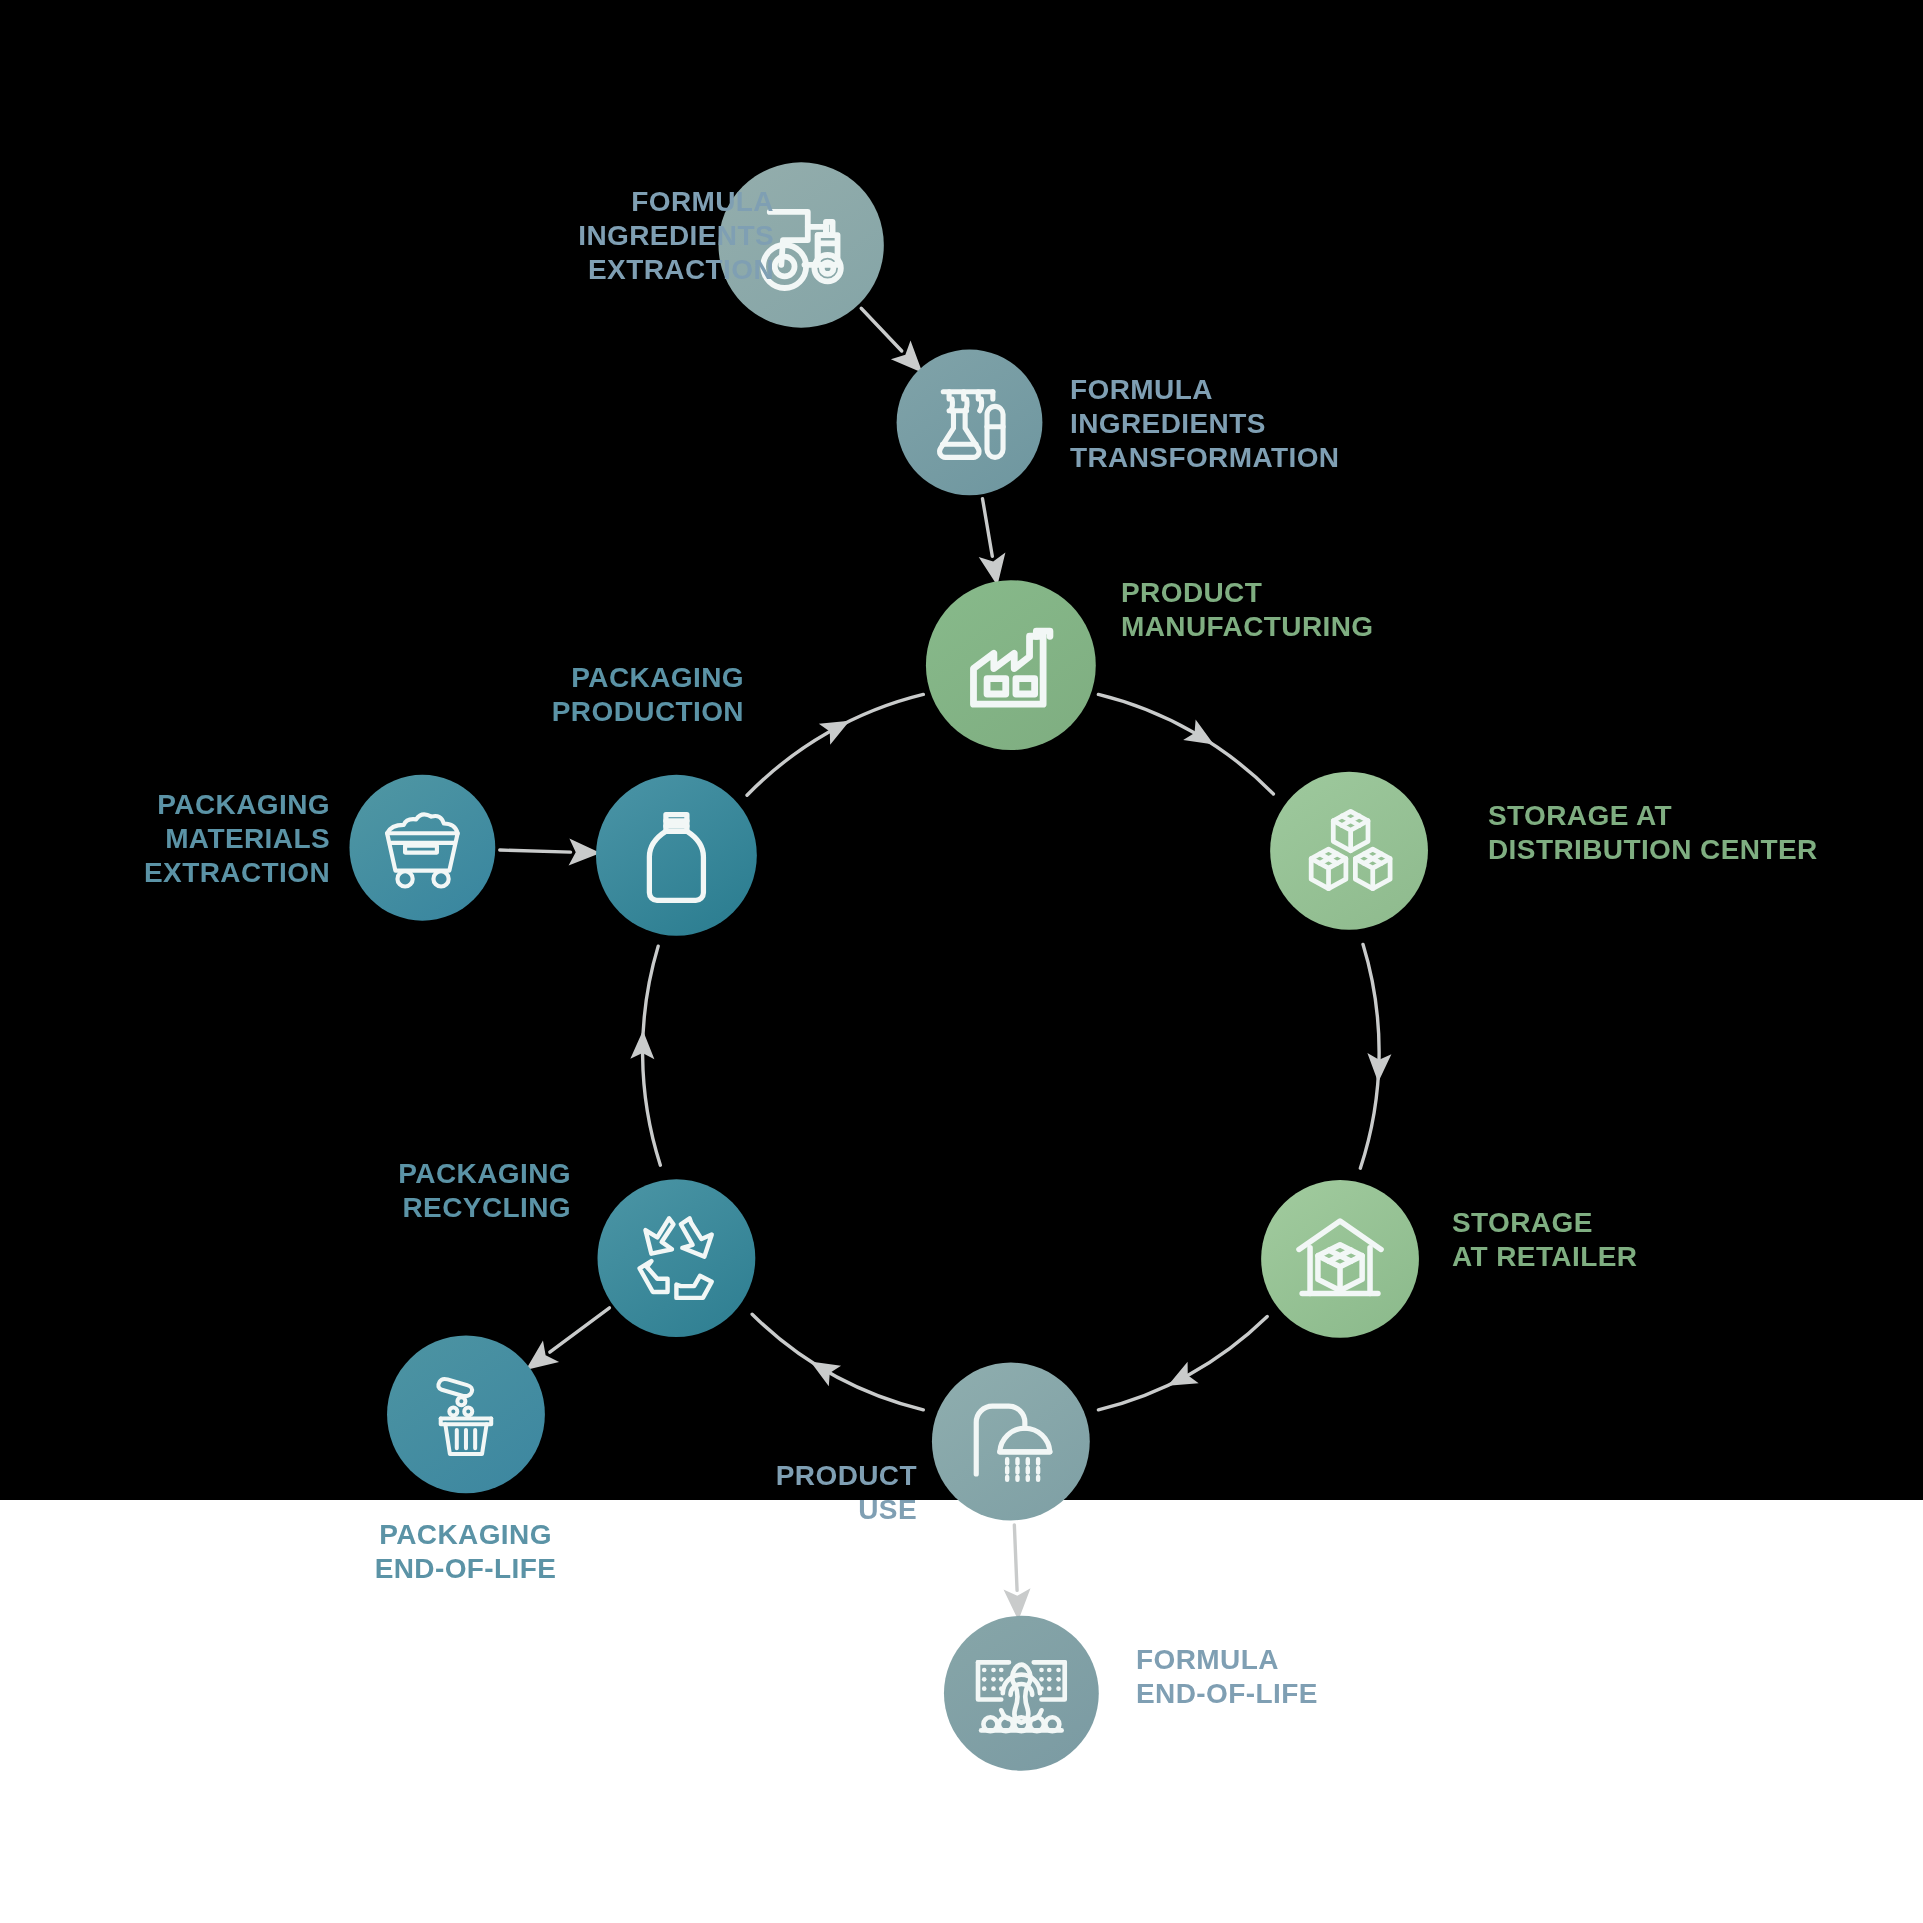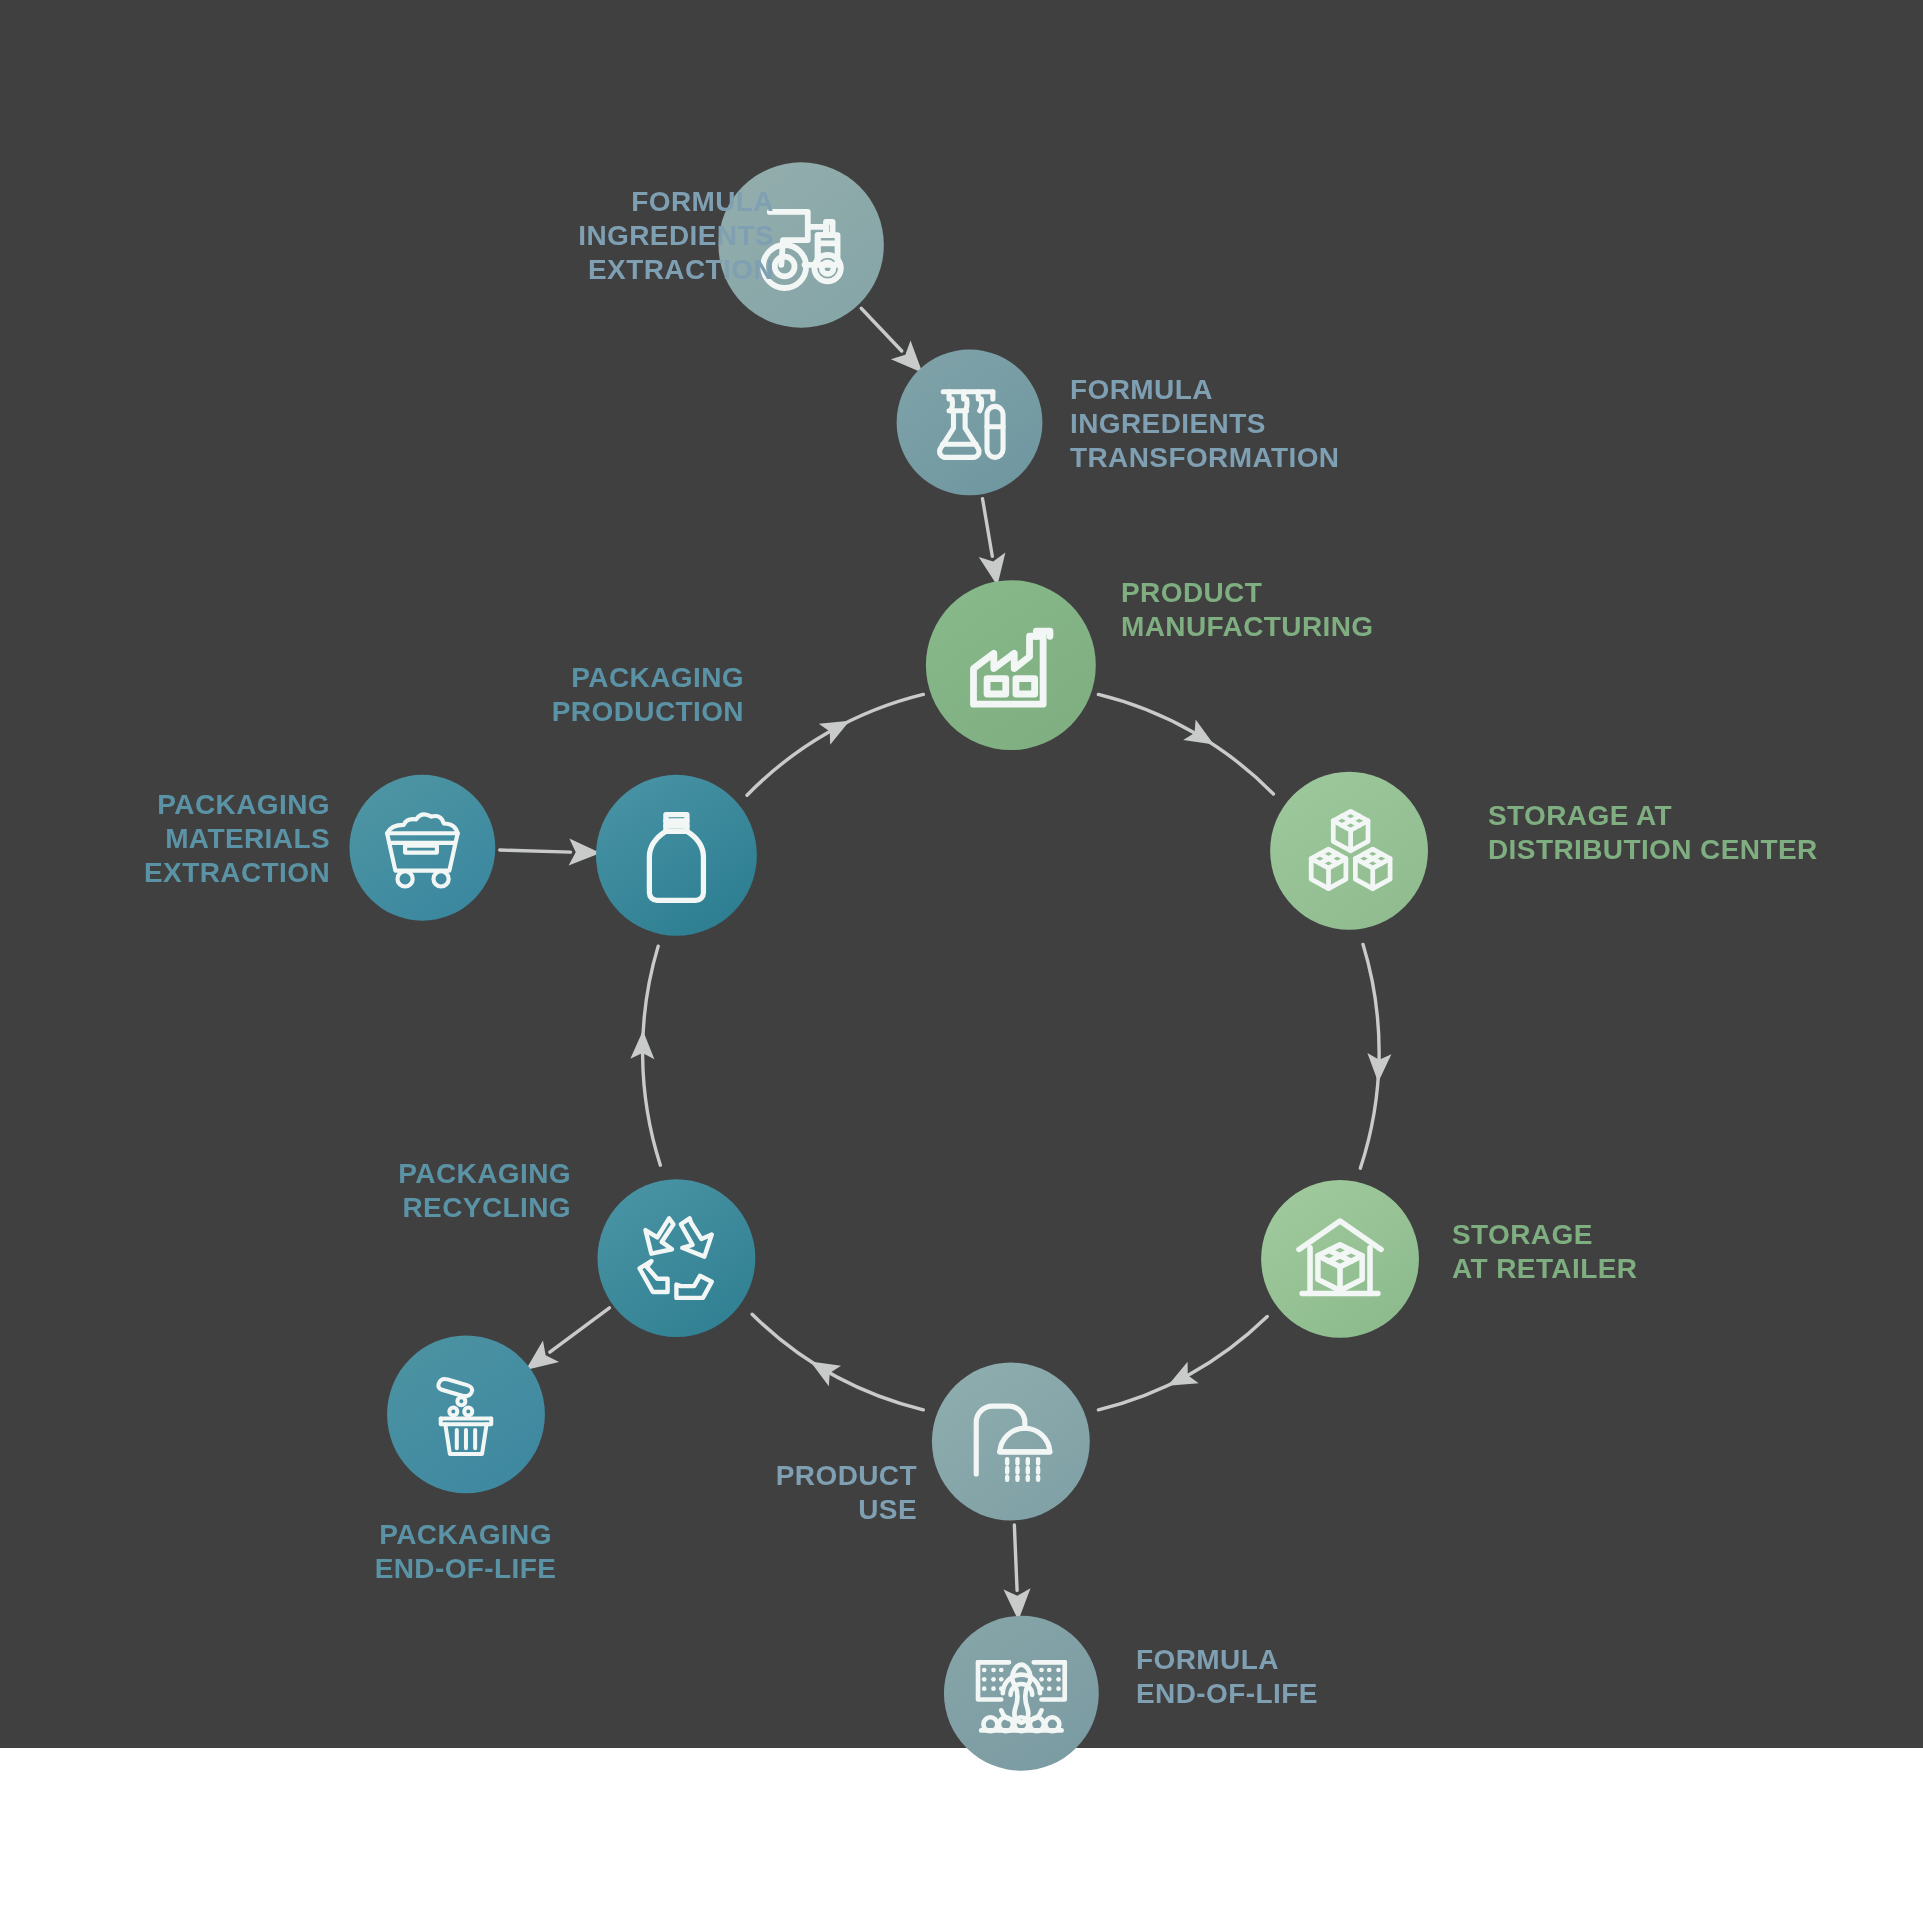--- a/index.html
+++ b/index.html
@@ -10,22 +10,22 @@
   }
   body {
     width: 1924px;
     height: 1924px;
     font-family: "Liberation Sans", sans-serif;
     overflow: hidden;
   }
   #stage {
     position: relative;
     width: 1924px;
-    height: 1748px;
-    background: #404040;
+    height: 1500px;
+    background: #000000;
   }
   #wheel {
     position: absolute;
     left: 0;
     top: 0;
     width: 1924px;
     height: 1924px;
   }
   .label {
     position: absolute;
@@ -299,21 +299,21 @@
       <div class="label lbl-left" style="left: 526px; top: 185px; width: 248px; color: rgb(127, 159, 179); font-size: 28px;">FORMULA
 INGREDIENTS
 EXTRACTION</div>
       <div class="label lbl-right" style="left: 1070px; top: 373px; width: 346px; color: rgb(127, 159, 179); font-size: 28px;">FORMULA
 INGREDIENTS
 TRANSFORMATION</div>
       <div class="label lbl-right" style="left: 1121px; top: 576px; width: 346px; color: rgb(127, 174, 129); font-size: 28px;">PRODUCT
 MANUFACTURING</div>
       <div class="label lbl-right" style="left: 1464px; top: 799px; width: 421px; color: rgb(127, 174, 129); font-size: 28px; margin-left: 24px;">STORAGE AT
 DISTRIBUTION CENTER</div>
-      <div class="label lbl-right" style="left: 1452px; top: 1206px; width: 316px; color: rgb(127, 174, 129); font-size: 28px; margin-top: 12px;">STORAGE
+      <div class="label lbl-right" style="left: 1452px; top: 1206px; width: 316px; color: rgb(127, 174, 129); font-size: 28px;">STORAGE
 AT RETAILER</div>
       <div class="label lbl-left" style="left: 661px; top: 1459px; width: 256px; color: rgb(127, 159, 179); font-size: 28px;">PRODUCT
 USE</div>
       <div class="label lbl-right" style="left: 1136px; top: 1643px; width: 316px; color: rgb(127, 159, 179); font-size: 28px;">FORMULA
 END-OF-LIFE</div>
       <div class="label lbl-center" style="left: 353px; top: 1518px; width: 225px; color: rgb(91, 147, 166); font-size: 28px;">PACKAGING
 END-OF-LIFE</div>
       <div class="label lbl-left" style="left: 331px; top: 1157px; width: 240px; color: rgb(91, 147, 166); font-size: 28px;">PACKAGING
 RECYCLING</div>
       <div class="label lbl-left" style="left: 481px; top: 661px; width: 263px; color: rgb(91, 147, 166); font-size: 28px;">PACKAGING

